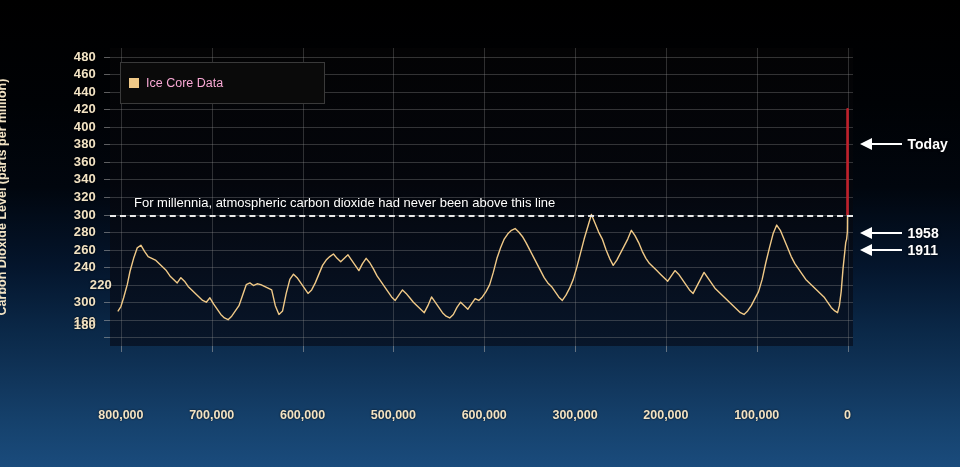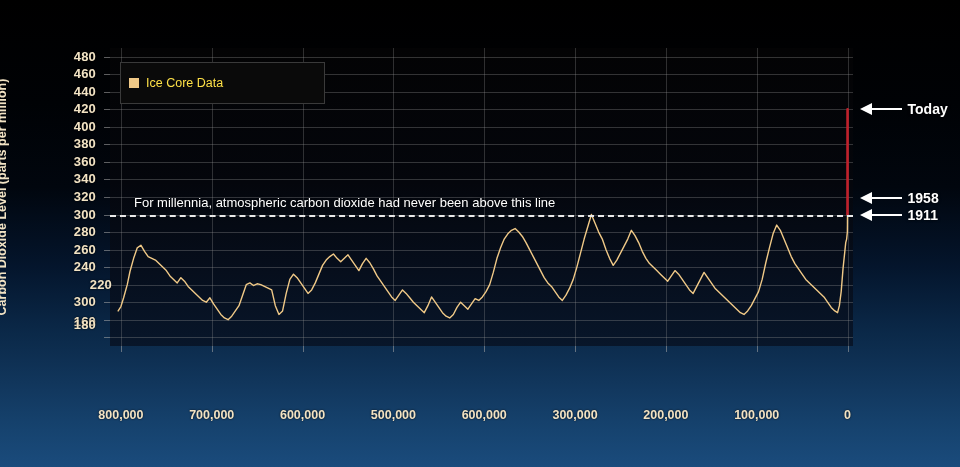--- a/index.html
+++ b/index.html
@@ -124,21 +124,21 @@
     display: flex;
     align-items: center;
     gap: 7px;
     height: 16px;
   }
   .legend-swatch {
     width: 10px; height: 10px;
     flex: 0 0 10px;
   }
   .legend-text {
-    color: #fde047;
+    color: #f9a8d4;
     font-size: 12.5px;
     white-space: nowrap;
   }
   
   #threshold-line {
     position: absolute;
     left: 0; width: 100%;
     height: 0;
     border-top: 2px dashed #e9e9e9;
     z-index: 5;
@@ -152,20 +152,21 @@
     text-shadow: 0 0 3px rgba(0,0,0,0.9);
   }
   
   .annot {
     position: absolute;
     display: flex;
     align-items: center;
     gap: 6px;
     z-index: 7;
     transform: translateY(-50%);
+    margin-top: 35px;
   }
   .annot-arrow { display:block; }
   .annot-label {
     color: #ffffff;
     font-size: 14px;
     font-weight: bold;
     white-space: nowrap;
     text-shadow: 0 0 3px rgba(0,0,0,0.9);
   }
   #series-svg {

